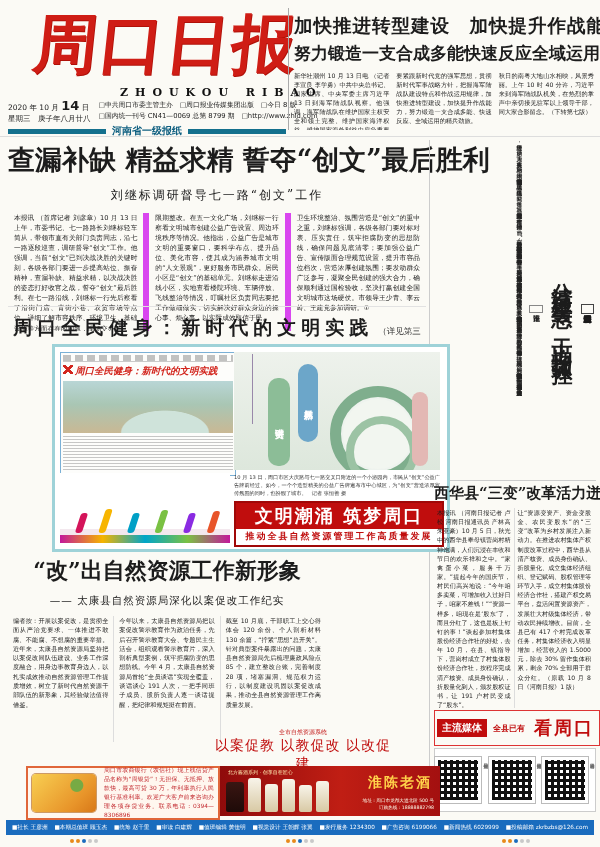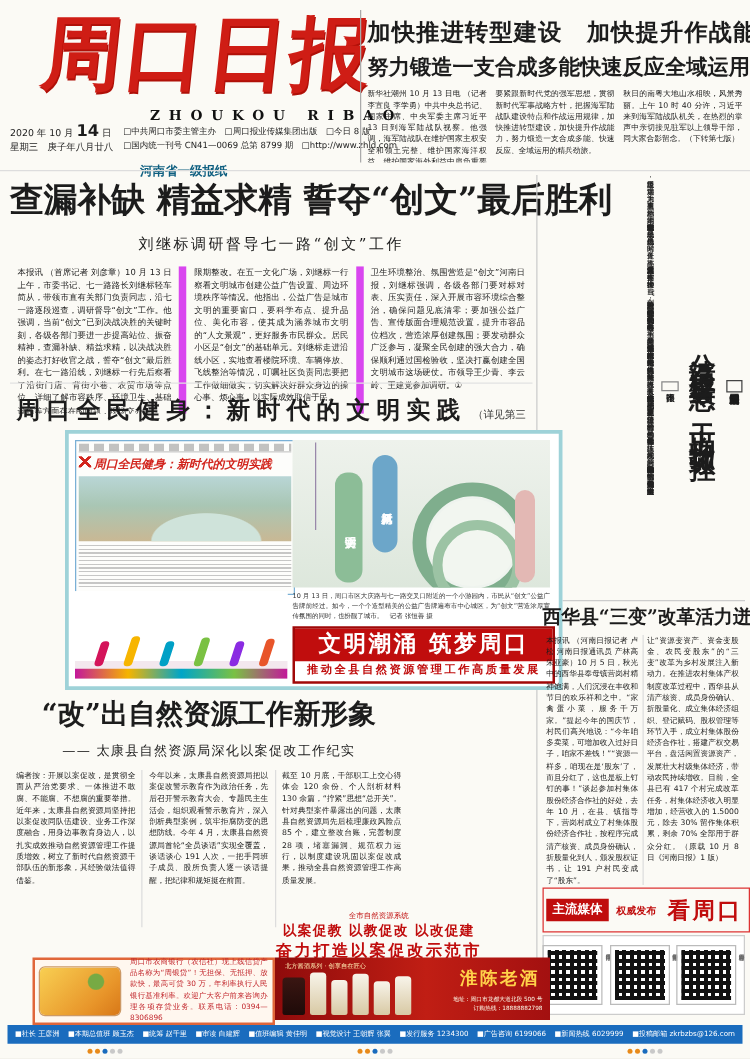--- a/index.html
+++ b/index.html
@@ -12,21 +12,21 @@
 
   
   .brand{left:34px;top:2px;width:252px;height:84px;color:#cf1d15;font-weight:bold;
          font-size:64px;line-height:84px;letter-spacing:2px;white-space:nowrap;
          transform:skewX(-6deg);text-shadow:1px 1px 0 #b01008;}
   .pinyin{left:120px;top:86px;font-size:11px;font-weight:bold;letter-spacing:7px;color:#111;}
   .dateline{left:8px;top:100px;width:278px;display:flex;gap:8px;font-size:7.5px;line-height:11px;}
   .dates{white-space:nowrap;}
   .dates .day{font-size:13px;font-weight:bold;}
   .infos{flex:1;white-space:nowrap;font-size:6.8px;}
-  .gradebar{left:8px;top:124px;width:278px;display:flex;align-items:center;gap:6px;flex-direction:column;}
+  .gradebar{left:8px;top:124px;width:278px;display:flex;align-items:center;gap:6px;}
   .gradebar .bar{flex:1;height:5px;background:#14708d;}
   .gradebar .txt{color:#0e5f80;font-weight:bold;font-size:10px;white-space:nowrap;}
   .vsep1{left:288px;top:8px;width:1px;height:122px;background:#aaa;}
   .hsep1{left:0;top:136px;width:600px;height:1px;background:#ddd;}
 
   
   .lead{left:294px;top:8px;width:300px;}
   .lead .kicker{font-size:11px;font-weight:bold;font-style:italic;letter-spacing:1px;}
   .lead .h1{font-size:18.5px;font-weight:900;letter-spacing:1px;margin-top:5px;white-space:nowrap;}
   .lead .h2{font-size:17px;font-weight:900;margin-top:4px;white-space:nowrap;}
@@ -93,21 +93,21 @@
   .reform{left:8px;top:556px;width:318px;}
   .reform .hl{font-size:22px;font-weight:700;text-align:center;white-space:nowrap;}
   .reform .sub{font-size:10.5px;text-align:center;margin-top:8px;letter-spacing:1px;}
   .reform .cols{display:flex;margin-top:8px;height:126px;overflow:hidden;}
   .reform .cols div{flex:1;font-size:6.2px;line-height:1.5;padding:0 5px;}
   .reform .cols div+div{border-left:1px solid #ddd;}
 
   
   .slogan{left:214px;top:728px;width:178px;height:38px;text-align:center;color:#c00d0d;}
   .slogan .s0{font-size:6px;}
-  .slogan .s1{font-size:11px;font-weight:700;letter-spacing:1px;}
+  .slogan .s1{font-size:14px;font-weight:400;letter-spacing:1px;}
   .slogan .s2{font-size:13px;font-weight:900;letter-spacing:2px;}
 
   
   .sanbian{left:434px;top:484px;width:160px;}
   .sanbian .hl{font-size:15px;font-weight:700;white-space:nowrap;}
   .sanbian .cols{display:flex;margin-top:5px;height:200px;overflow:hidden;}
   .sanbian .cols div{flex:1;font-size:6.1px;line-height:1.5;padding:0 3px;}
   .sanbian .cols div+div{border-left:1px solid #ddd;}
 
   
@@ -187,21 +187,21 @@
       <div class="jt">秋日的南粤大地山水相映，风景秀丽。上午 10 时 40 分许，习近平来到海军陆战队机关，在热烈的掌声中亲切接见驻军以上领导干部，同大家合影留念。（下转第七版）</div>
     </div>
   </div>
 
   <div class="abs main">
     <div class="hl serif">查漏补缺 精益求精 誓夺“创文”最后胜利</div>
     <div class="sub serif">刘继标调研督导七一路“创文”工作</div>
     <div class="cols">
       <div class="jt">本报讯 （首席记者 刘彦章）10 月 13 日上午，市委书记、七一路路长刘继标轻车简从，带领市直有关部门负责同志，沿七一路逐段巡查，调研督导“创文”工作。他强调，当前“创文”已到决战决胜的关键时刻，各级各部门要进一步提高站位、振奋精神，查漏补缺、精益求精，以决战决胜的姿态打好收官之战，誓夺“创文”最后胜利。在七一路沿线，刘继标一行先后察看了沿街门店、背街小巷、农贸市场等点位，详细了解市容秩序、环境卫生、基础设施等方面存在的问题，现场交办、</div>
       <div class="jt">限期整改。在五一文化广场，刘继标一行察看文明城市创建公益广告设置、周边环境秩序等情况。他指出，公益广告是城市文明的重要窗口，要科学布点、提升品位、美化市容，使其成为涵养城市文明的“人文景观”，更好服务市民群众。居民小区是“创文”的基础单元。刘继标走进沿线小区，实地查看楼院环境、车辆停放、飞线整治等情况，叮嘱社区负责同志要把工作做细做实，切实解决好群众身边的操心事、烦心事，以实际成效取信于民。</div>
-      <div class="jt">卫生环境整治、氛围营造是“创文”河南日报，刘继标强调，各级各部门要对标对表、压实责任，深入开展市容环境综合整治，确保问题见底清零；要加强公益广告、宣传版面合理规范设置，提升市容品位档次，营造浓厚创建氛围；要发动群众广泛参与，凝聚全民创建的强大合力，确保顺利通过国检验收，坚决打赢创建全国文明城市这场硬仗。市领导王少青、李云岭、王建党参加调研。①</div>
+      <div class="jt">卫生环境整治、氛围营造是“创文”的重中之重，刘继标强调，各级各部门要对标对表、压实责任，筑牢拒腐防变的思想防线，确保问题见底清零；要加强公益广告、宣传版面合理规范设置，提升市容品位档次，营造浓厚创建氛围；要发动群众广泛参与，凝聚全民创建的强大合力，确保顺利通过国检验收，坚决打赢创建全国文明城市这场硬仗。市领导王少青、李云岭、王建党参加调研。①</div>
     </div>
   </div>
 
   <div class="abs vsep2"></div>
   <div class="abs editorial">
     <div class="ed-body vrl jt">轻重缓急，谋定后动，方为上策。事有先后主次，急则治标，缓则治本。创建全国文明城市暨名城市，是一场攻坚战，也是一场持久战，时间紧、任务重、标准高，尤其需要分清轻重缓急，把握工作节奏，干出抑扬顿挫。当前，“创文”已进入最后冲刺阶段，哪些是必须立行立改的硬任务，哪些是需要久久为功的长期账，各级各部门要心中有数、手上有招。要坚持问题导向，对照测评体系逐条逐项过筛子，把最突出的短板找出来，把最紧迫的任务排出来，集中优势兵力打歼灭战。要坚持统筹兼顾，既抓好当下改，又着眼长久立，把集中攻坚与常态长效结合起来，决不能眉毛胡子一把抓，更不能捡了芝麻丢了西瓜。分清轻重缓急，检验的是能力，考验的是作风。各级领导干部要靠前指挥、披挂上阵，在一线发现问题、解决问题，以干部的辛苦指数换取群众的幸福指数、城市的文明指数，确保高质量完成各项创建任务，向全市人民交上一份满意答卷。</div>
     <div class="ed-byline vrl">本报评论员</div>
     <div class="ed-hl vrl serif">分清轻重缓急　干出抑扬顿挫</div>
     <div class="ed-series vrl">决战决胜创建全国文明城市暨名城市系列评论之三</div>
   </div>
@@ -262,21 +262,21 @@
   <div class="abs sanbian">
     <div class="hl serif">西华县“三变”改革活力迸发</div>
     <div class="cols">
       <div class="jt">本报讯 （河南日报记者 卢松 河南日报通讯员 产林高 朱亚豪）10 月 5 日，秋光中的西华县奉母镇营岗村精神饱满，人们沉浸在丰收和节日的欢乐祥和之中。“家禽蛋小菜，服务千万家。”提起今年的国庆节，村民们高兴地说：“今年咱多卖菜，可增加收入过好日子，咱家不差钱！”“资源一样多，咱现在是‘股东’了，而且分红了，这也是板上钉钉的事！”谈起参加村集体股份经济合作社的好处，去年 10 月，在县、镇指导下，营岗村成立了村集体股份经济合作社，按程序完成清产核资、成员身份确认，折股量化到人，颁发股权证书，让 191 户村民变成了“股东”。</div>
       <div class="jt">让“资源变资产、资金变股金、农民变股东”的“三变”改革为乡村发展注入新动力。在推进农村集体产权制度改革过程中，西华县从清产核资、成员身份确认、折股量化、成立集体经济组织、登记赋码、股权管理等环节入手，成立村集体股份经济合作社，搭建产权交易平台，盘活闲置资源资产，发展壮大村级集体经济，带动农民持续增收。目前，全县已有 417 个村完成改革任务，村集体经济收入明显增加，经营收入的 1.5000 元，除去 30% 留作集体积累，剩余 70% 全部用于群众分红。（原载 10 月 8 日《河南日报》1 版）</div>
     </div>
   </div>
 
   <div class="abs media">
     <div class="mm"><span>主流媒体</span></div>
-    <div class="mm2">权威发布</div>
+    <div class="mm2">全县已有</div>
     <div class="app">看周口</div>
   </div>
   <div class="abs qrbox">
     <div class="qrunit">
       <div class="qr"></div>
       <div class="qrlabel vrl">周口日报微信</div>
     </div>
     <div class="qrunit">
       <div class="qr"></div>
       <div class="qrlabel vrl">周口报业微博</div>

